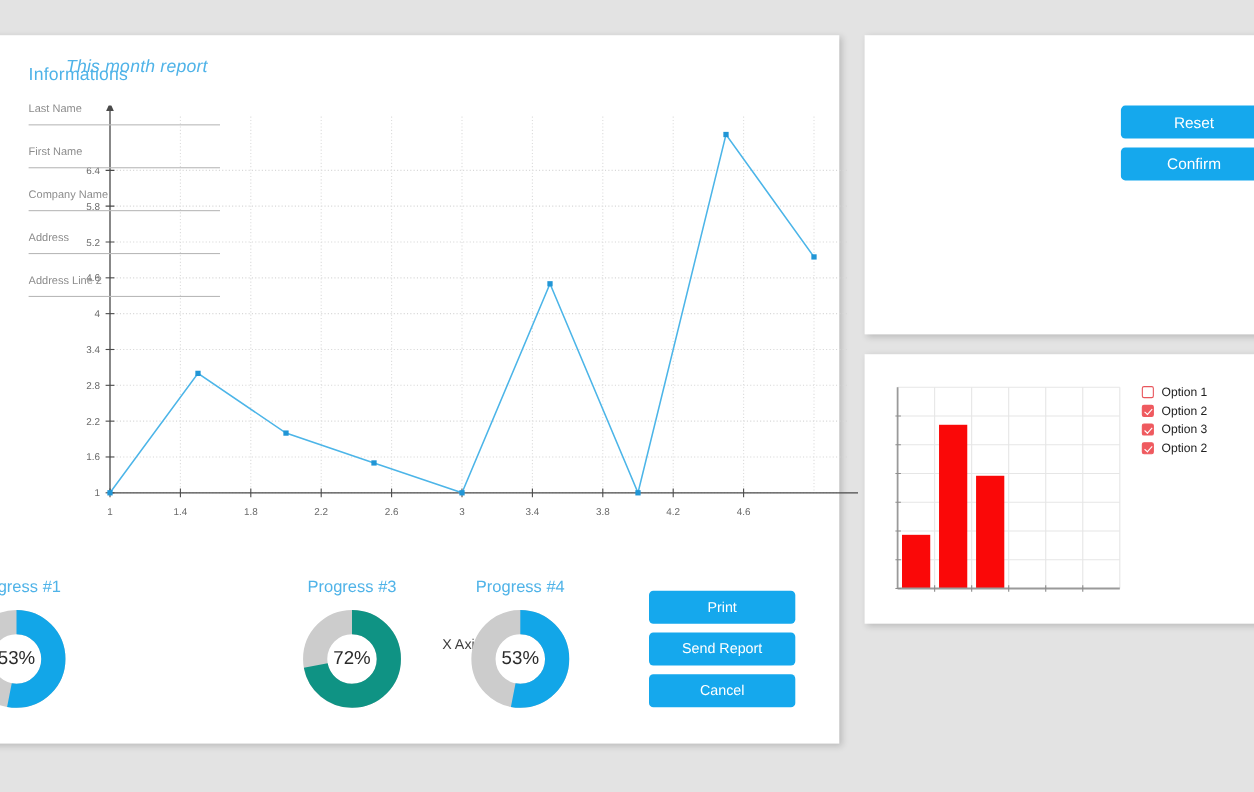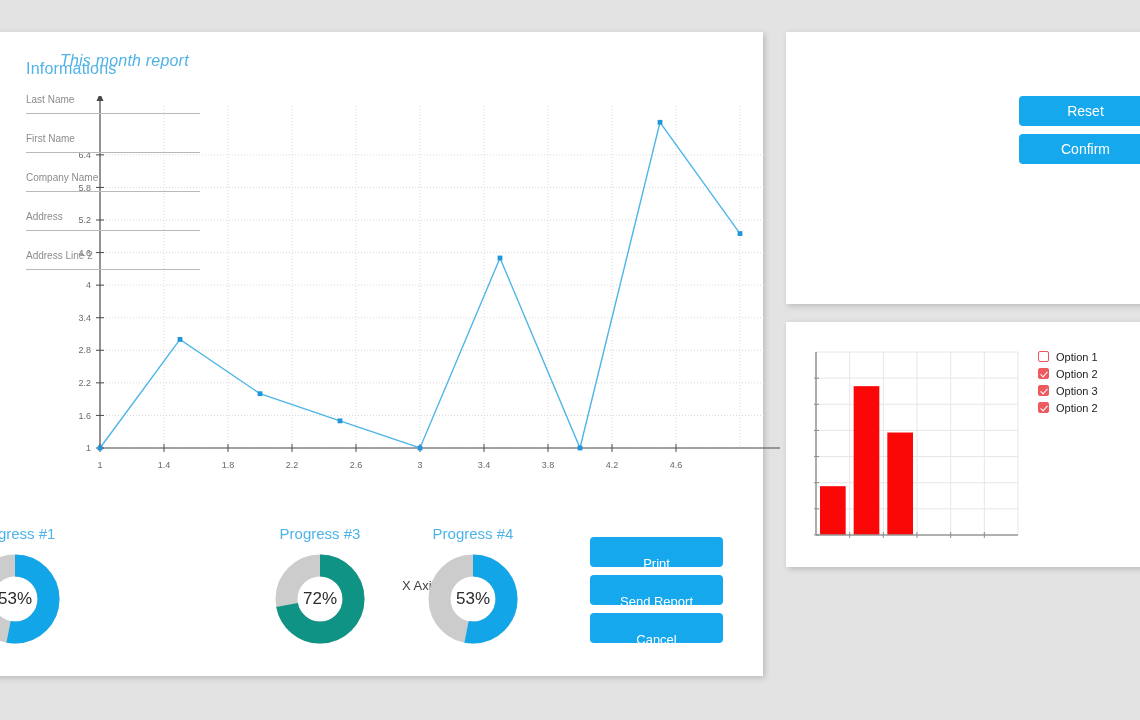--- a/index.html
+++ b/index.html
@@ -57,21 +57,21 @@
     display:flex; align-items:center; justify-content:center;
     font-size:17px; color:#2b2b2b;
   }
 
   
   #action-buttons{ position:absolute; left:590px; top:537px; width:133px; }
   .btn{
     display:block; width:133px; height:30px; line-height:30px;
     background:#15a8ed; color:#ffffff; border:none; border-radius:4px;
     font-size:13px; font-family:"Liberation Sans",sans-serif;
-    margin-bottom:8px; text-align:center; cursor:pointer; padding:12px;
+    margin-bottom:8px; text-align:center; cursor:pointer; padding:0;
   }
 
   
   #info-form{ position:absolute; left:26px; top:88px; width:174px; }
   .field{ position:relative; height:39px; }
   .field input{
     width:174px; height:22px; border:none; border-bottom:1px solid #b9b9b9;
     background:transparent; outline:none;
     font-size:10px; color:#555; font-family:"Liberation Sans",sans-serif;
     padding:0 0 3px 0;

